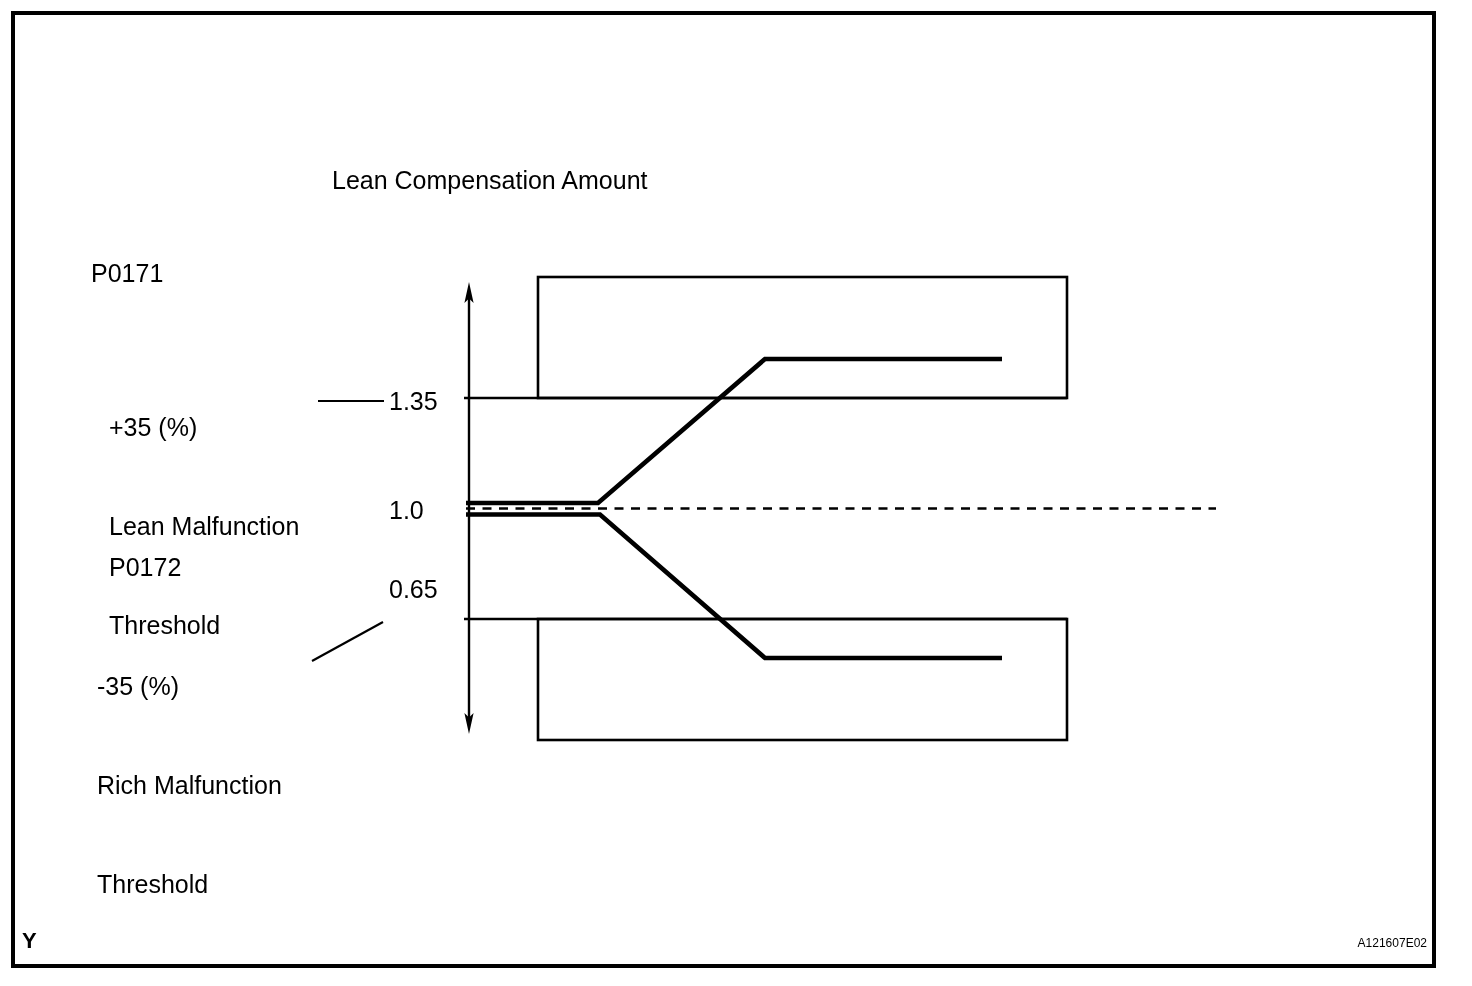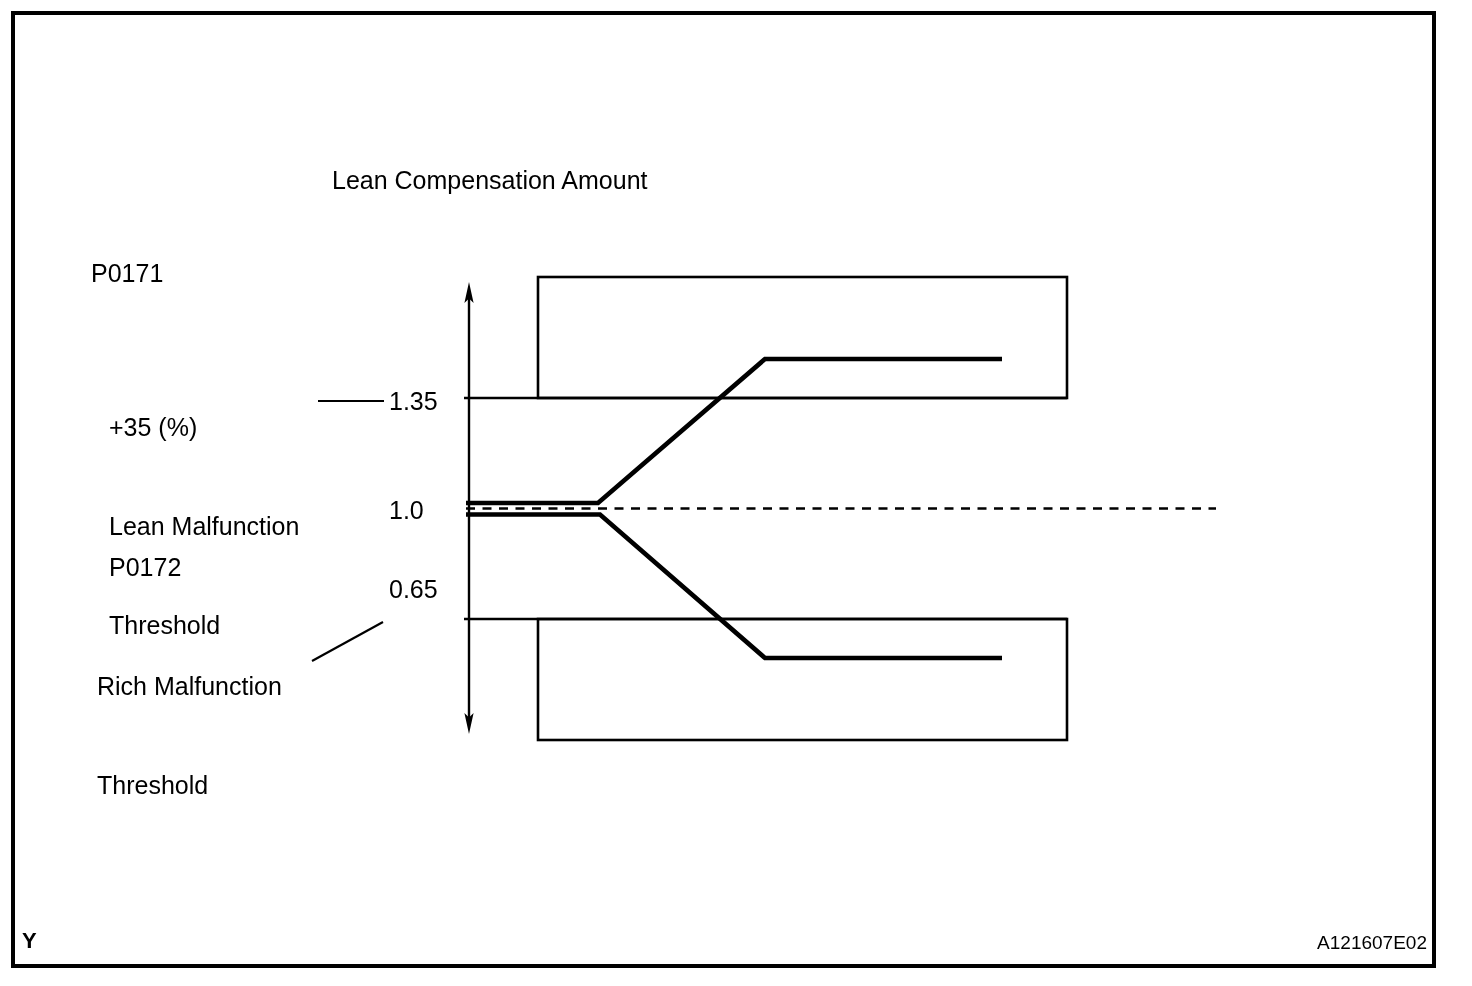--- a/index.html
+++ b/index.html
@@ -40,21 +40,21 @@
     left: 22px;
     top: 928px;
     font-size: 22px;
     font-weight: bold;
     line-height: 26px;
   }
   .figure-id {
     position: absolute;
     right: 45px;
     top: 933px;
-    font-size: 19px;
+    font-size: 12px;
     line-height: 20px;
   }
 </style>
 </head>
 <body>
 
 <div class="frame"></div>
 
 <svg class="diagram-svg" width="1472" height="986" viewBox="0 0 1472 986">
 
@@ -90,20 +90,21 @@
   <div>Threshold</div>
 </div>
 
 <div class="label" style="left:389px; top:385px;text-align:center;">1.35</div>
 
 <div class="label" style="left:389px; top:494px;">1.0</div>
 
 <div class="label" style="left:109px; top:539px;margin-top:12px;">P0172</div>
 
 <div class="label" style="left:97px; top:604px;">
+  <div>-35 (%)</div>
   <div>Rich Malfunction</div>
   <div>Threshold</div>
 </div>
 
 <div class="label" style="left:389px; top:573px;">0.65</div>
 
 <div class="corner-mark">Y</div>
 
 <div class="figure-id">A121607E02</div>
 

